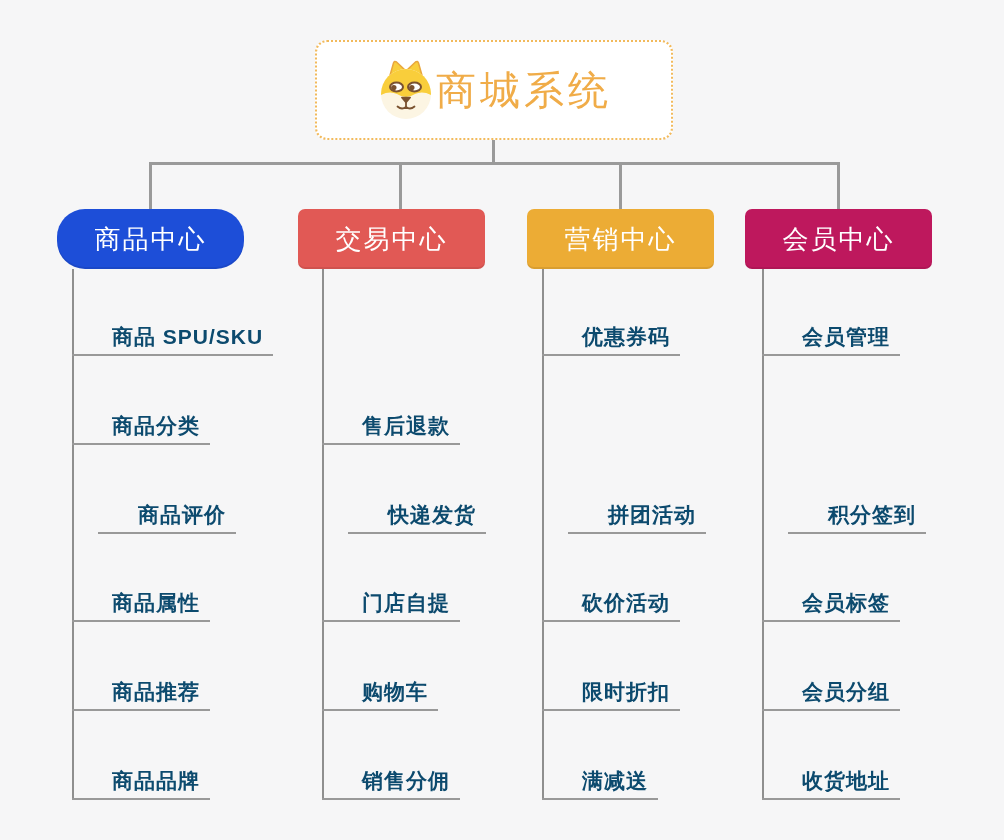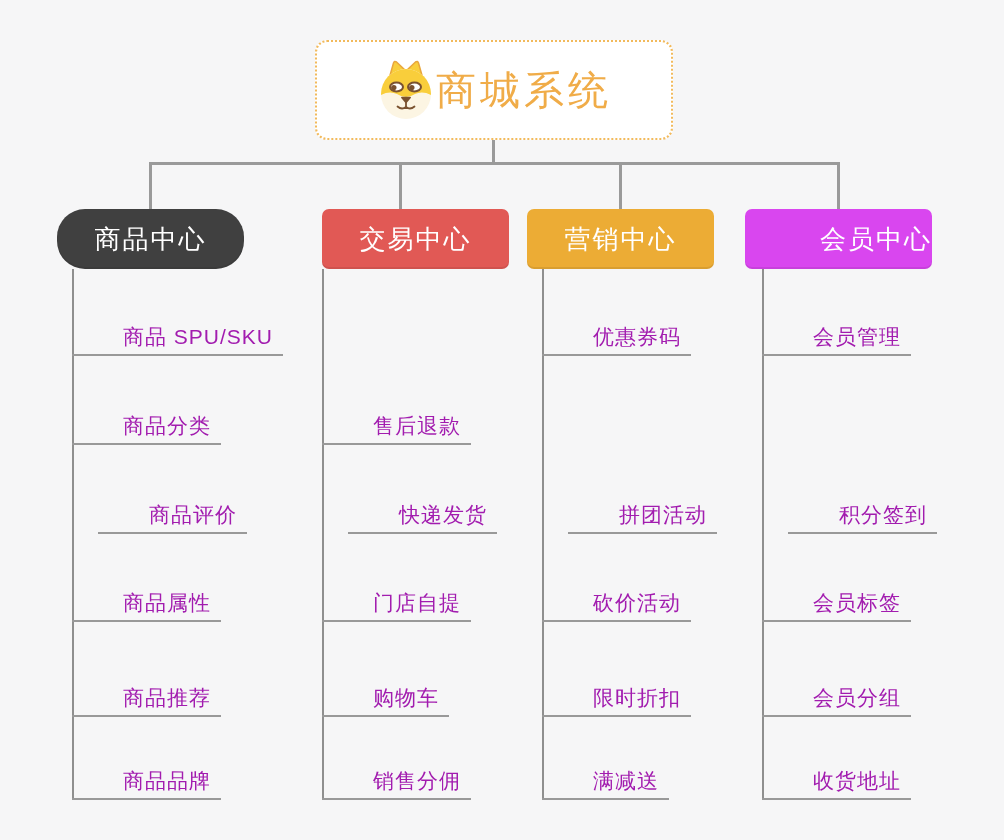--- a/index.html
+++ b/index.html
@@ -39,44 +39,45 @@
   .branch {
     position: absolute; top: 209px;
     width: 187px; height: 60px;
     border-radius: 7px;
     display: flex; align-items: center; justify-content: center;
     color: #FFFFFF; font-size: 26px; letter-spacing: 2px;
     box-shadow: inset 0 -2px 0 rgba(0,0,0,0.08);
     cursor: pointer; white-space: nowrap;
   }
   .branch-1 { left: 57px; }
-  .branch-2 { left: 322px; text-align: right; }
+  .branch-2 { left: 298px; text-align: right; }
   .branch-3 { left: 527px; }
   .branch-4 { left: 745px; }
 
   
   .vline { position: absolute; top: 269px; width: 2px; height: 531px; background: #8F8F8F; }
   .vline-1 { left: 72px; } .vline-2 { left: 322px; }
   .vline-3 { left: 542px; } .vline-4 { left: 762px; }
 
   
   .item {
     position: absolute;
-    padding: 0 10px 4px 51px;
+    padding: 0 10px 4px 40px;
     line-height: 26px;
     font-size: 21px; letter-spacing: 1px;
-    color: #a21caf;
+    color: #0c4a6e;
     border-bottom: 2px solid #999999;
     white-space: nowrap;
     cursor: pointer;
+    font-weight: bold;
   }
   .col-1 { left: 72px; } .col-2 { left: 322px; }
   .col-3 { left: 542px; } .col-4 { left: 762px; }
   .row-1 { top: 324px; } .row-2 { top: 413px; } .row-3 { top: 502px; margin-left: 26px; }
-  .row-4 { top: 590px; } .row-5 { top: 679px; margin-top: 6px; } .row-6 { top: 768px; }
+  .row-4 { top: 590px; } .row-5 { top: 679px; } .row-6 { top: 768px; }
 </style>
 </head>
 <body>
 
 <div class="canvas">
 
   <div class="line stem"></div>
   <div class="line trunk"></div>
   <div class="line drop drop-1"></div>
   <div class="line drop drop-2"></div>
@@ -104,30 +105,30 @@
       <ellipse cx="38.5" cy="28" rx="6.5" ry="4.4" fill="#FFFFFF" stroke="#7A5230" stroke-width="2"></ellipse>
       <circle cx="35.8" cy="28.6" r="2.7" fill="#7A5230"></circle>
 
       <path d="M25.8 38.5 L34.2 38.5 L30 43.5 Z" fill="#7A5230" stroke="#7A5230" stroke-width="1.5" stroke-linejoin="round"></path>
       <path d="M30 43.5 L30 47.5" stroke="#7A5230" stroke-width="1.8" fill="none" stroke-linecap="round"></path>
       <path d="M21.5 47.5 Q25.8 51.3 30 48 Q34.2 51.3 38.5 47.5" stroke="#7A5230" stroke-width="1.8" fill="none" stroke-linecap="round"></path>
     </svg>
     <span class="root-label">商城系统</span>
   </div>
 
-  <div class="branch branch-1" style="background: #404040; border-radius: 28px;">
+  <div class="branch branch-1" style="background: #1d4ed8; border-radius: 28px;">
     <span>商品中心</span>
   </div>
   <div class="branch branch-2" style="background: rgb(225, 89, 85);">
     <span>交易中心</span>
   </div>
   <div class="branch branch-3" style="background: rgb(236, 172, 53);">
     <span>营销中心</span>
   </div>
-  <div class="branch branch-4" style="background: #d946ef; justify-content: flex-end;">
+  <div class="branch branch-4" style="background: #be185d;">
     <span>会员中心</span>
   </div>
 
   <div class="vline vline-1"></div>
   <div class="vline vline-2"></div>
   <div class="vline vline-3"></div>
   <div class="vline vline-4"></div>
 
   <div class="item col-1 row-1">商品 SPU/SKU</div>
   <div class="item col-1 row-2">商品分类</div>

